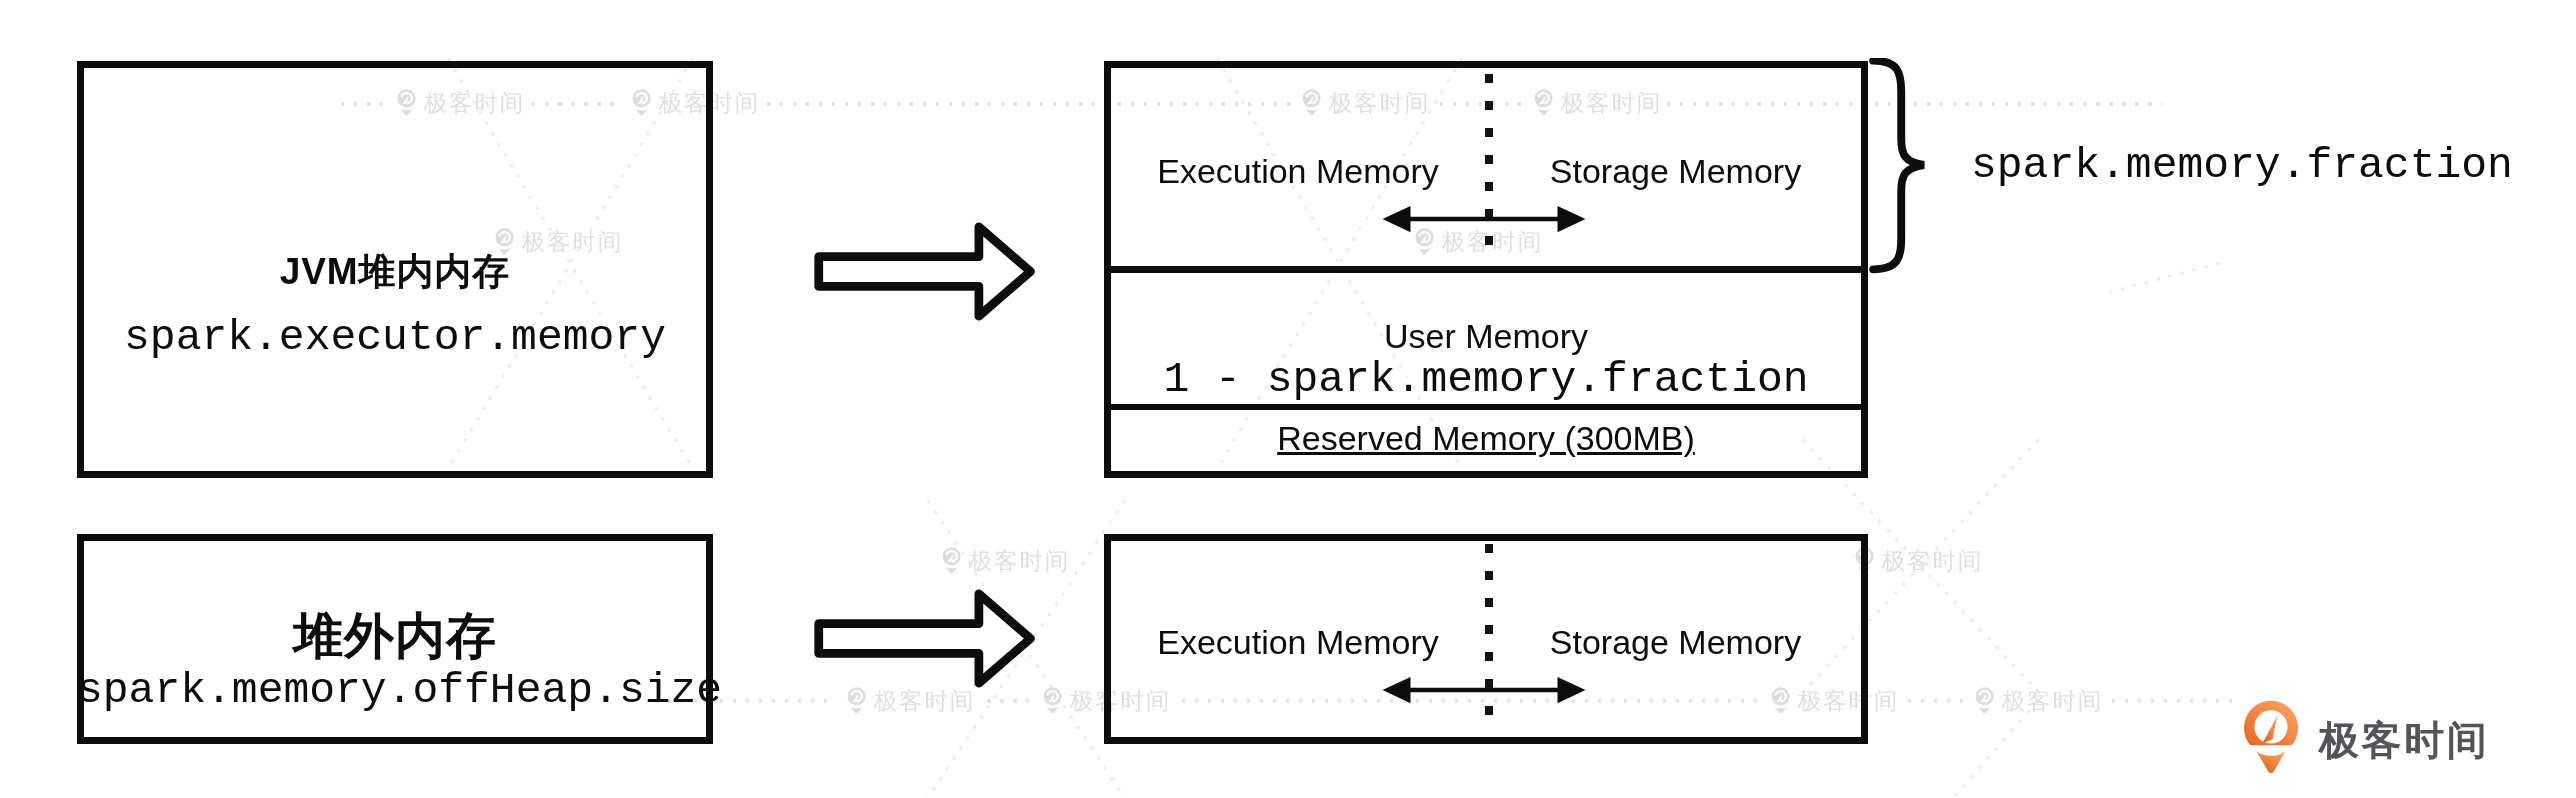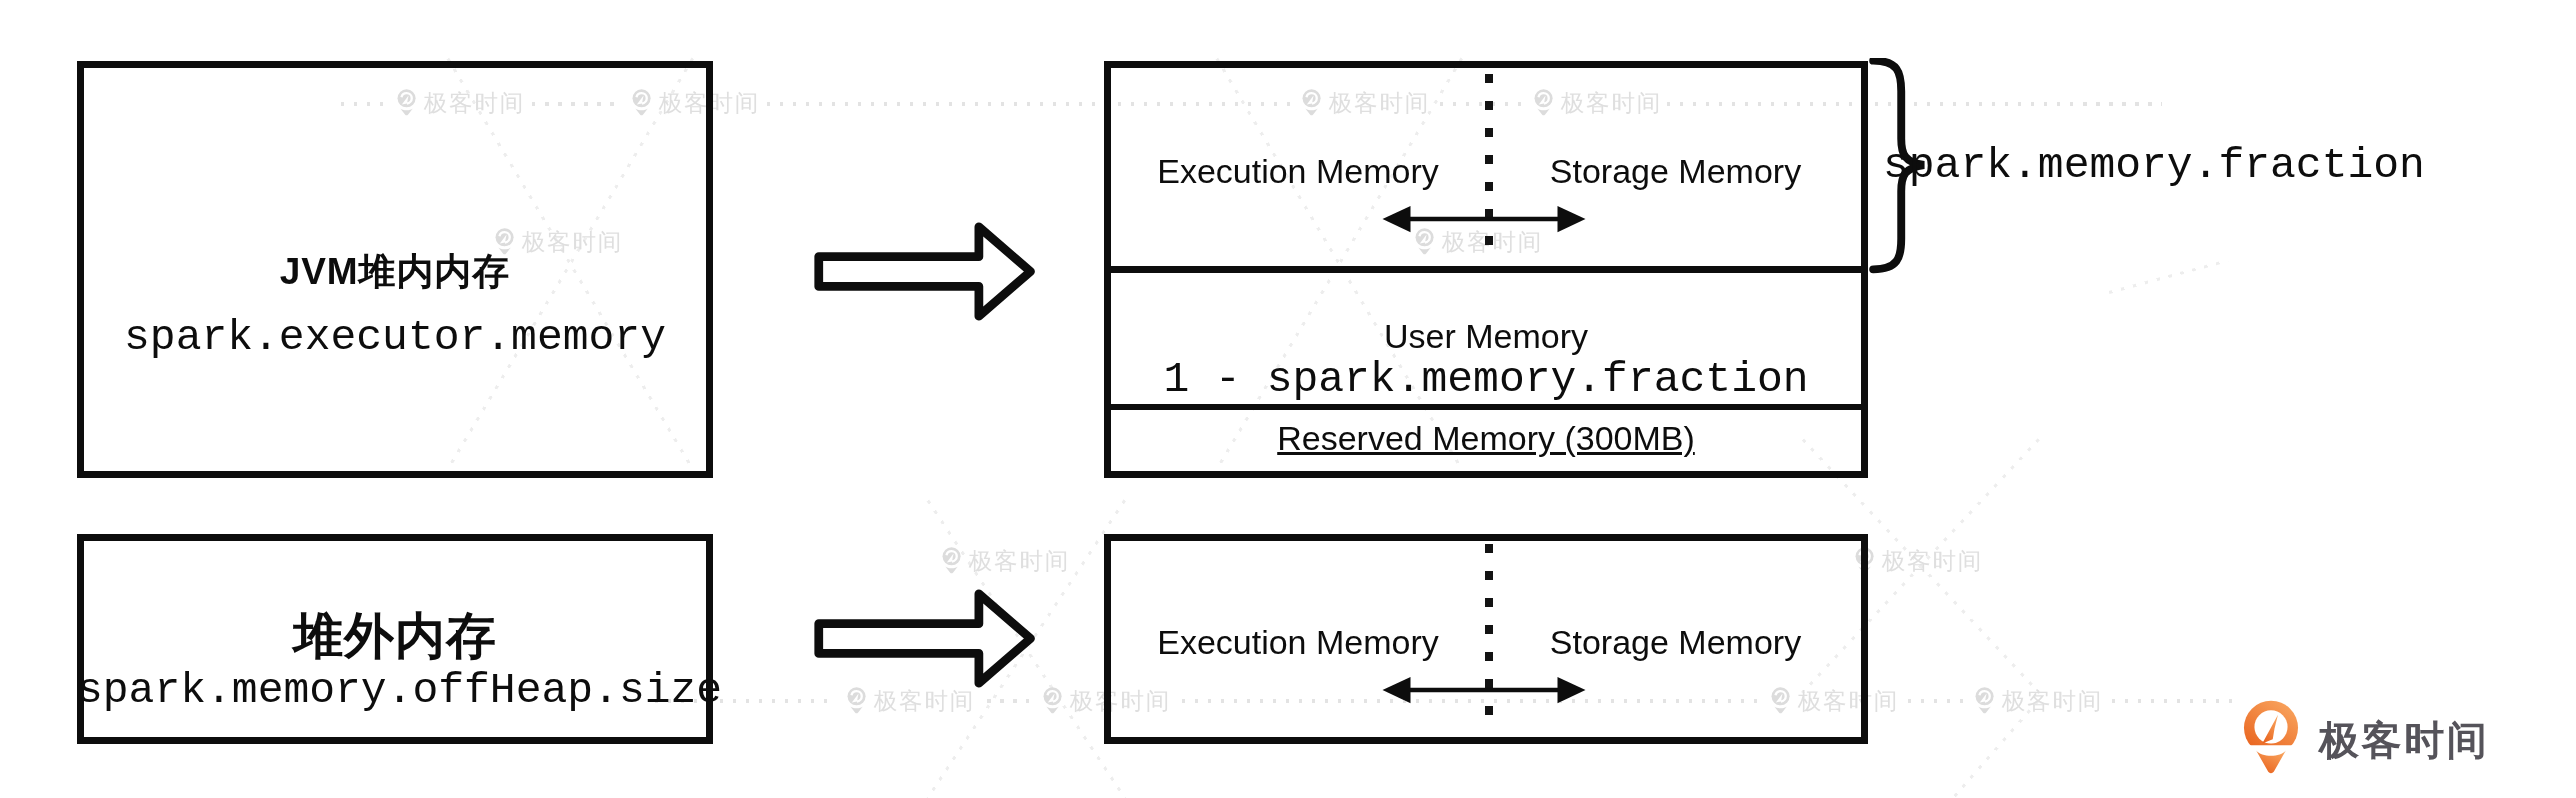--- a/index.html
+++ b/index.html
@@ -68,21 +68,21 @@
   <div class="hdiv" style="left:1111px;top:404px;width:750px;height:6.1px;"></div>
 
   <div class="label sans-lbl" style="left:1111px;top:312px;width:750px;height:49px;line-height:49px;">User Memory</div>
   <div class="label mono" style="left:1111px;top:356px;width:750px;height:47px;line-height:47px;">1 - spark.memory.fraction</div>
 
   <div class="label sans-lbl" style="left:1111px;top:415px;width:750px;height:47px;line-height:47px;text-decoration:underline;">Reserved Memory (300MB)</div>
 
   <svg class="abs" style="left:1866px;top:58px;" width="88" height="221" viewBox="0 0 100 252">
     <path d="M8,3 C36,3 40,16 40,38 L40,92 C40,110 44,119 66,122 C44,125 40,134 40,152 L40,206 C40,228 36,241 8,241" fill="none" stroke="#0d0d0d" stroke-width="9" stroke-linecap="round"></path>
   </svg>
-  <div class="label mono" style="left:1883px;top:142px;height:47px;line-height:47px;text-align:right;">spark.memory.fraction</div>
+  <div class="label mono" style="left:1971px;top:142px;height:47px;line-height:47px;text-align:right;">spark.memory.fraction</div>
 
   <div class="box" style="left:1104px;top:534px;width:764px;height:210px;"></div>
   <div class="vdots" style="left:1485px;top:544px;height:187px;"></div>
   <div class="label sans-lbl" style="left:1114px;top:618px;width:368px;height:49px;line-height:49px;">Execution Memory</div>
   <div class="label sans-lbl" style="left:1490px;top:618px;width:371px;height:49px;line-height:49px;">Storage Memory</div>
   <svg class="abs" style="left:1379px;top:667px;" width="210" height="46" viewBox="0 0 240 52">
     <line x1="30" y1="26" x2="210" y2="26" stroke="#0d0d0d" stroke-width="5"></line>
     <polygon points="4,26 36,11 36,41" fill="#0d0d0d"></polygon>
     <polygon points="236,26 204,11 204,41" fill="#0d0d0d"></polygon>
   </svg>

